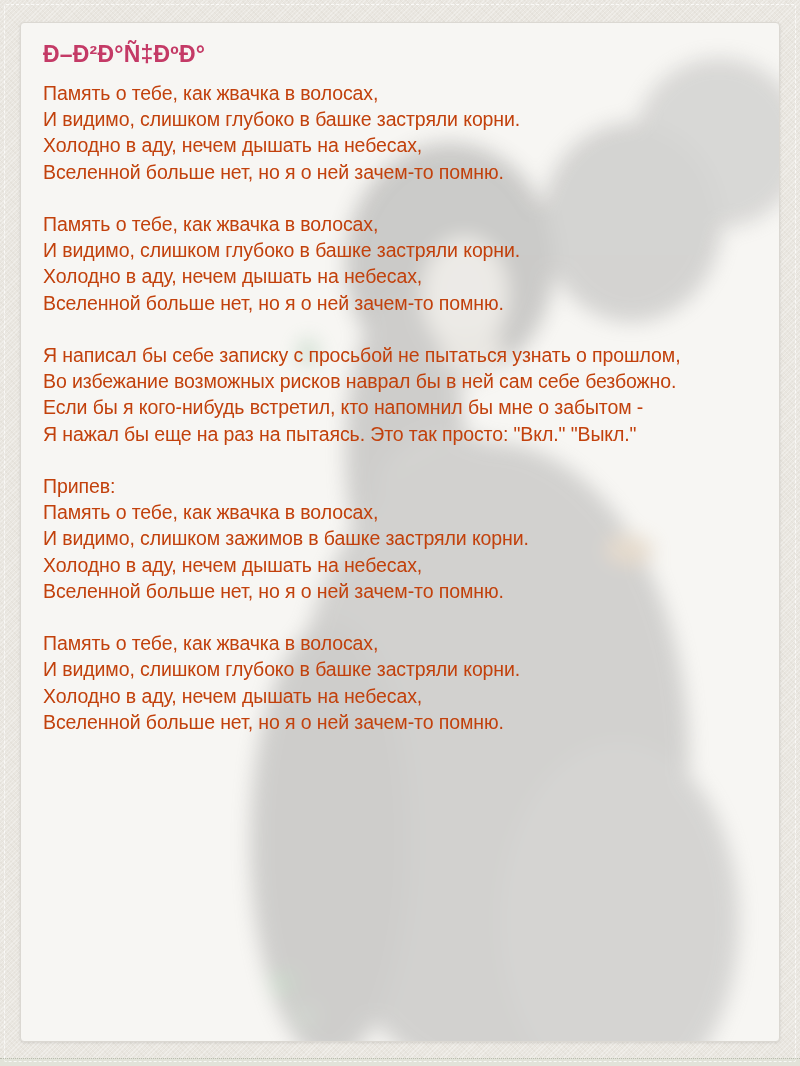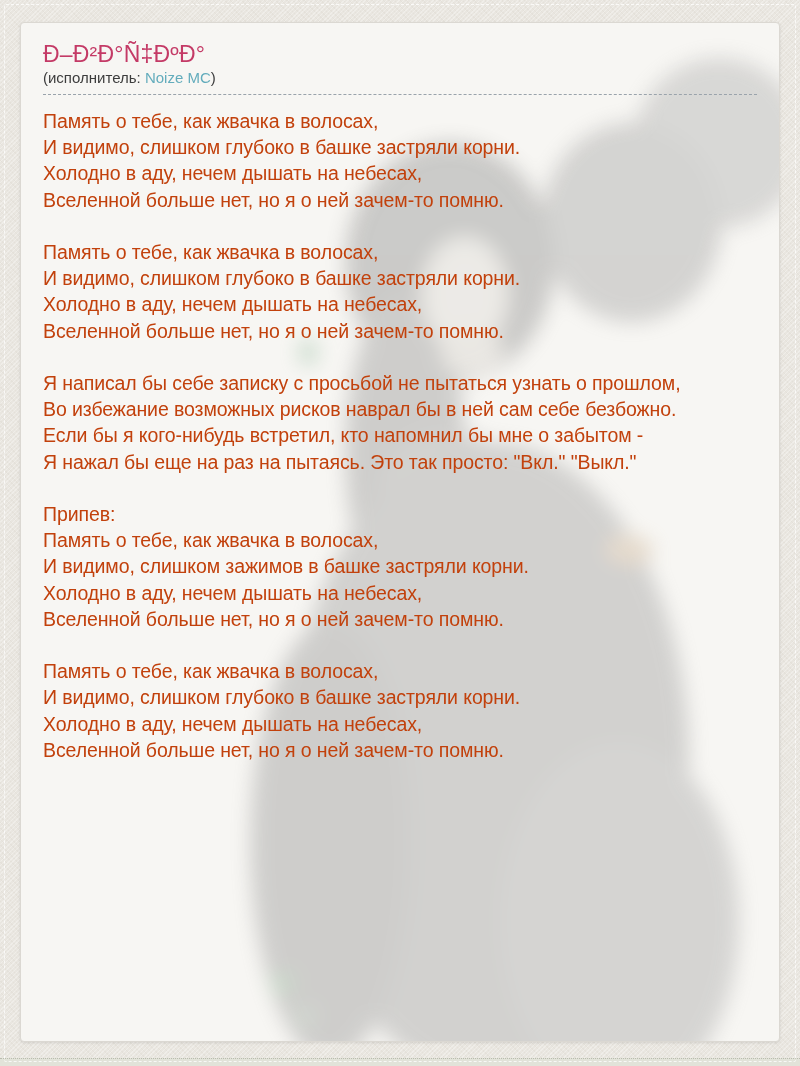--- a/index.html
+++ b/index.html
@@ -37,21 +37,21 @@
     z-index: 0;
   }
   .content {
     position: relative; z-index: 1;
     padding: 18px 22px 0 22px;
   }
   .title {
     margin: 0;
     font-size: 23px;
     line-height: 26px;
-    font-weight: normal;
+    font-weight: bold;
     color: #c43a66;
     letter-spacing: .2px;
   }
   .performer {
     margin-top: 2px;
     font-size: 15px;
     line-height: 18px;
     color: #3d3d3d;
     white-space: pre-wrap;
     padding-bottom: 7px;
@@ -109,21 +109,20 @@
       <ellipse cx="610" cy="528" rx="24" ry="14" fill="#c2a37c"></ellipse>
       <ellipse cx="288" cy="330" rx="10" ry="14" fill="#74a883"></ellipse>
       <ellipse cx="262" cy="962" rx="12" ry="9" fill="#68a072"></ellipse>
       <ellipse cx="285" cy="995" rx="8" ry="6" fill="#8ab390"></ellipse>
     </g>
   </svg>
 
   <div class="content">
     <h1 class="title">Ð–Ð²Ð°Ñ‡ÐºÐ°</h1>
 
-    <div class="performer"><span>(исполнитель: </span><a class="artist-link" href="#">Noize MC</a><span>)</span></div>
 
     <div class="lyrics">
       <p>Память о тебе, как жвачка в волосах,
 И видимо, слишком глубоко в башке застряли корни.
 Холодно в аду, нечем дышать на небесах,
 Вселенной больше нет, но я о ней зачем-то помню.</p>
       <p>Память о тебе, как жвачка в волосах,
 И видимо, слишком глубоко в башке застряли корни.
 Холодно в аду, нечем дышать на небесах,
 Вселенной больше нет, но я о ней зачем-то помню.</p>

